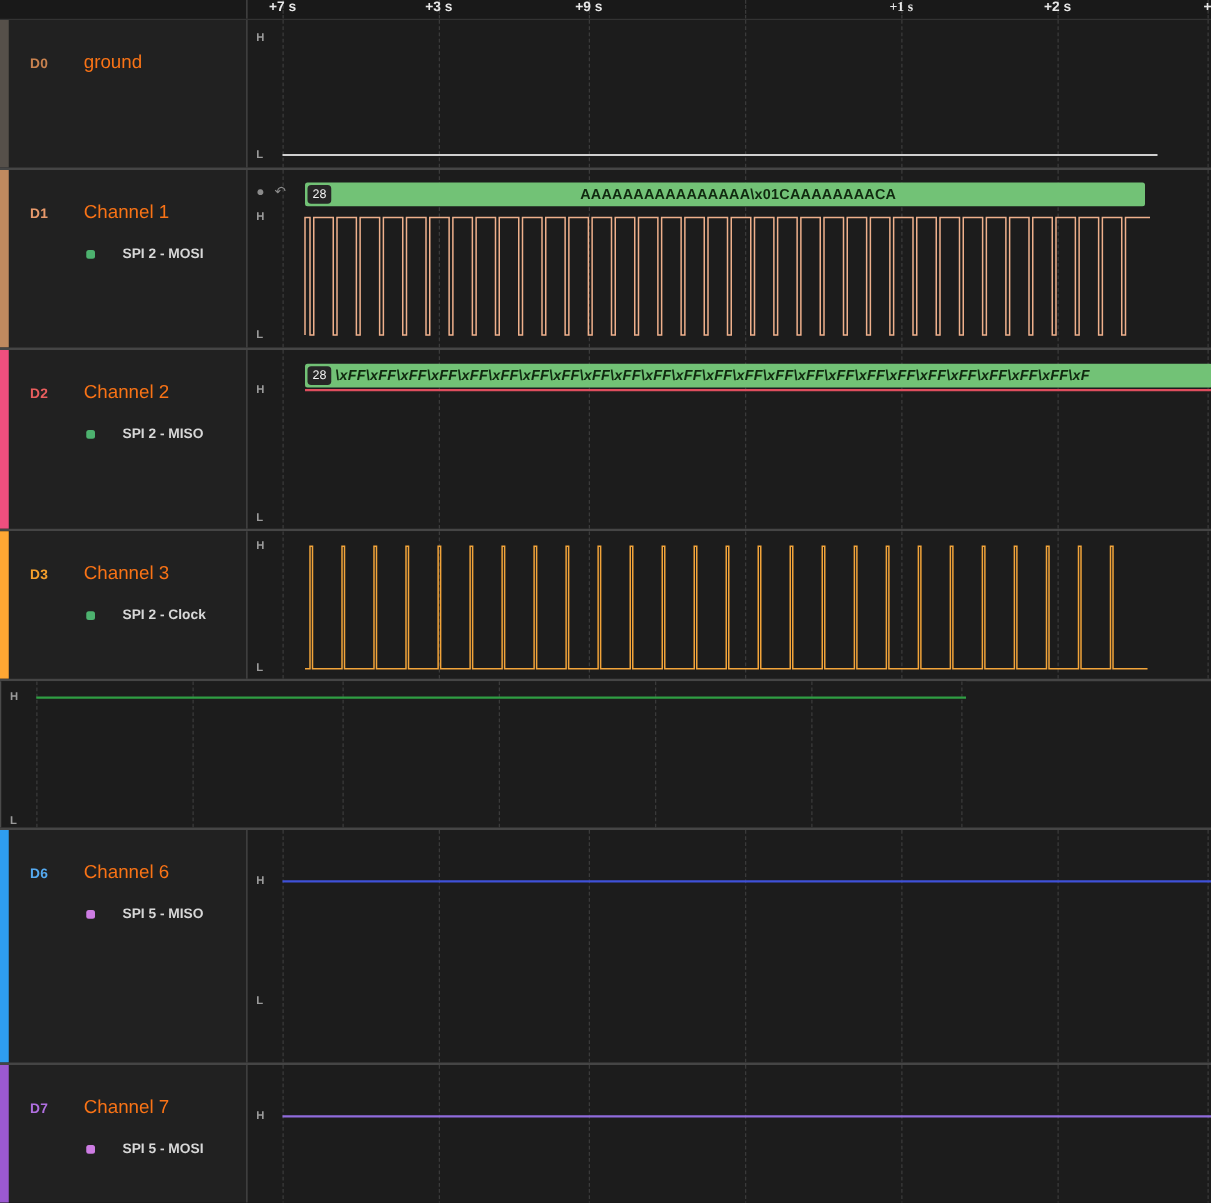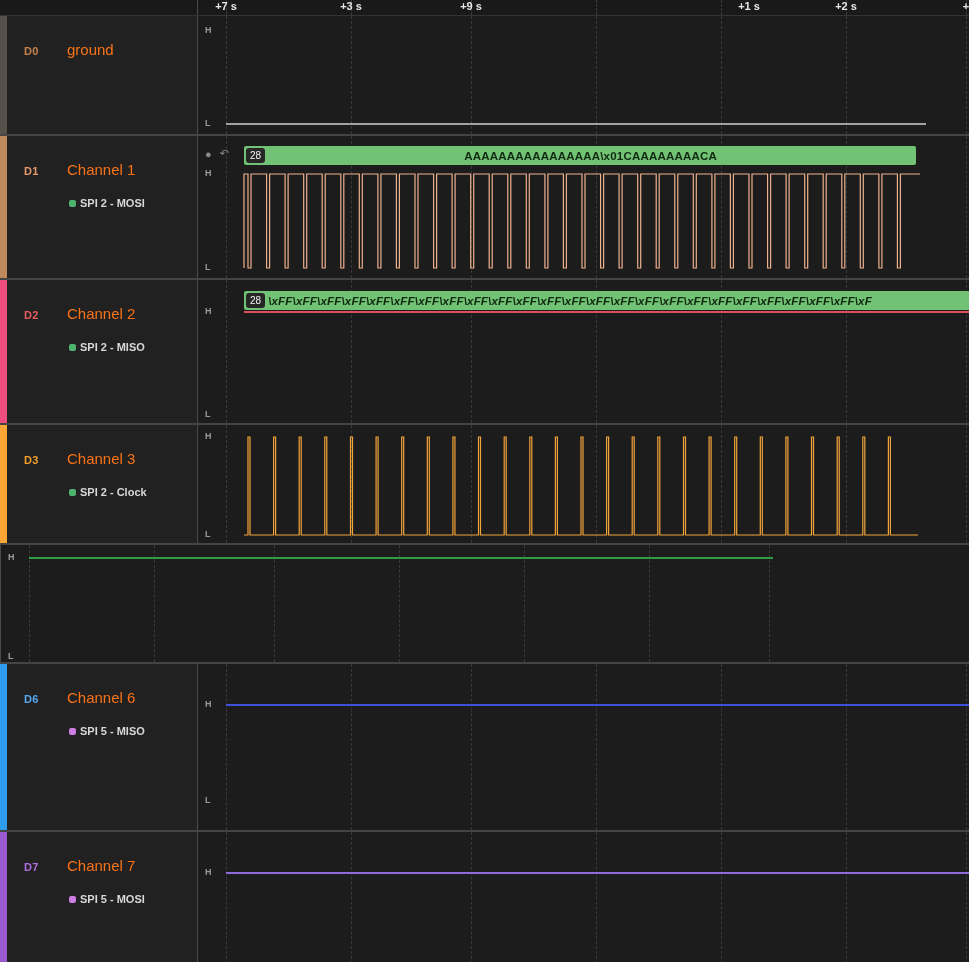--- a/index.html
+++ b/index.html
@@ -12,28 +12,28 @@
   .ruler-track{position:relative;width:772px;border-left:1px solid #4a4a4a;overflow:hidden;}
   .tick-label{position:absolute;top:0px;transform:translateX(-50%);font-size:11px;font-weight:bold;color:#e8e8e8;white-space:nowrap;z-index:2;}
 
   
   .row{display:flex;position:relative;box-sizing:border-box;border-top:2px solid #454545;flex:0 0 auto;}
   .row0{height:119px;border-top:1px solid #333;}
   .row1{height:144px;}
   .row2{height:145px;}
   .row3{height:120px;}
   .row4{height:119px;}
-  .row5{height:168px;}
+  .row5{height:188px;}
   .row6{height:144px;}
 
   .sidebar{width:197px;position:relative;background:#212121;flex:0 0 auto;}
   .accent{position:absolute;left:0;top:0;bottom:0;width:7px;}
   .chan-id{position:absolute;left:24px;top:29px;font-size:11px;font-weight:bold;letter-spacing:.3px;}
   .chan-name{position:absolute;left:67px;top:25px;font-size:15px;color:#f97316;}
-  .sub{position:absolute;left:69px;top:61px;display:flex;align-items:center;gap:4px;}
+  .sub{position:absolute;left:69px;top:61px;display:flex;align-items:center;gap:22px;}
   .dot{width:7px;height:7px;border-radius:2px;flex:0 0 auto;}
   .sub-label{font-size:11px;font-weight:bold;color:#d8d8d8;}
 
   .plot{position:relative;width:772px;border-left:1px solid #4a4a4a;background:#1c1c1c;overflow:hidden;}
   .gridline{position:absolute;top:0;bottom:0;width:0;border-left:1px dashed #3a3a3a;z-index:0;}
   .hl{position:absolute;left:7px;font-size:9px;font-weight:bold;color:#9a9a9a;z-index:3;line-height:11px;}
   .wave{position:absolute;left:0;top:0;z-index:1;}
 
   .annotation{position:absolute;height:19px;border-radius:2px;display:flex;align-items:center;overflow:hidden;z-index:2;font-size:11.5px;}
   .row1 .annotation{left:46px;top:10px;width:672px;}
@@ -55,21 +55,21 @@
     <div class="ruler-corner"></div>
     <div class="ruler-track">
         <div class="gridline" style="left: 28px;"></div>
         <span class="tick-label" style="left: 28px;">+7 s</span>
         <div class="gridline" style="left: 153px;"></div>
         <span class="tick-label" style="left: 153px;">+3 s</span>
         <div class="gridline" style="left: 273px;"></div>
         <span class="tick-label" style="left: 273px;">+9 s</span>
         <div class="gridline" style="left: 398px;"></div>
         <div class="gridline" style="left: 523px;"></div>
-        <span class="tick-label" style="left: 551px;">+1 s</span>
+        <span class="tick-label" style="left: 523px; font-family: Liberation Serif, serif;">+1 s</span>
         <div class="gridline" style="left: 648px;"></div>
         <span class="tick-label" style="left: 648px;">+2 s</span>
         <div class="gridline" style="left: 768px;"></div>
         <span class="tick-label" style="left: 768px;">+</span>
       </div>
   </div>
 
   <div class="row row0">
     <div class="sidebar">
       <div class="accent" style="background: rgb(86, 80, 74);"></div>

